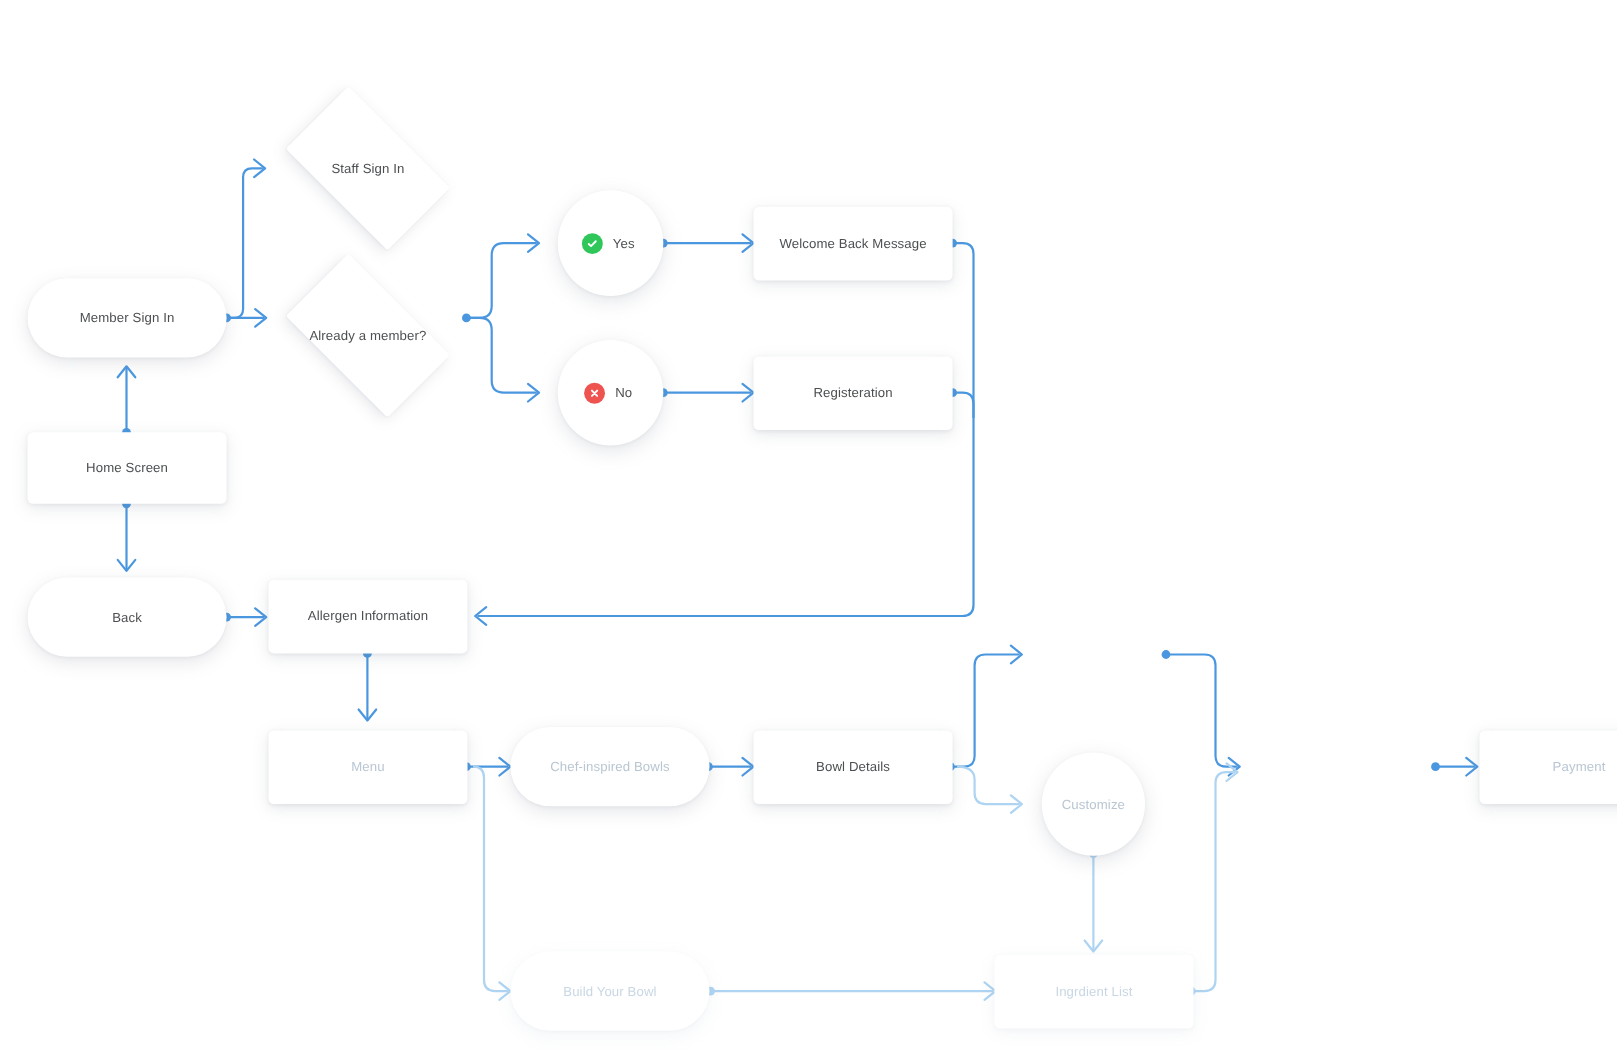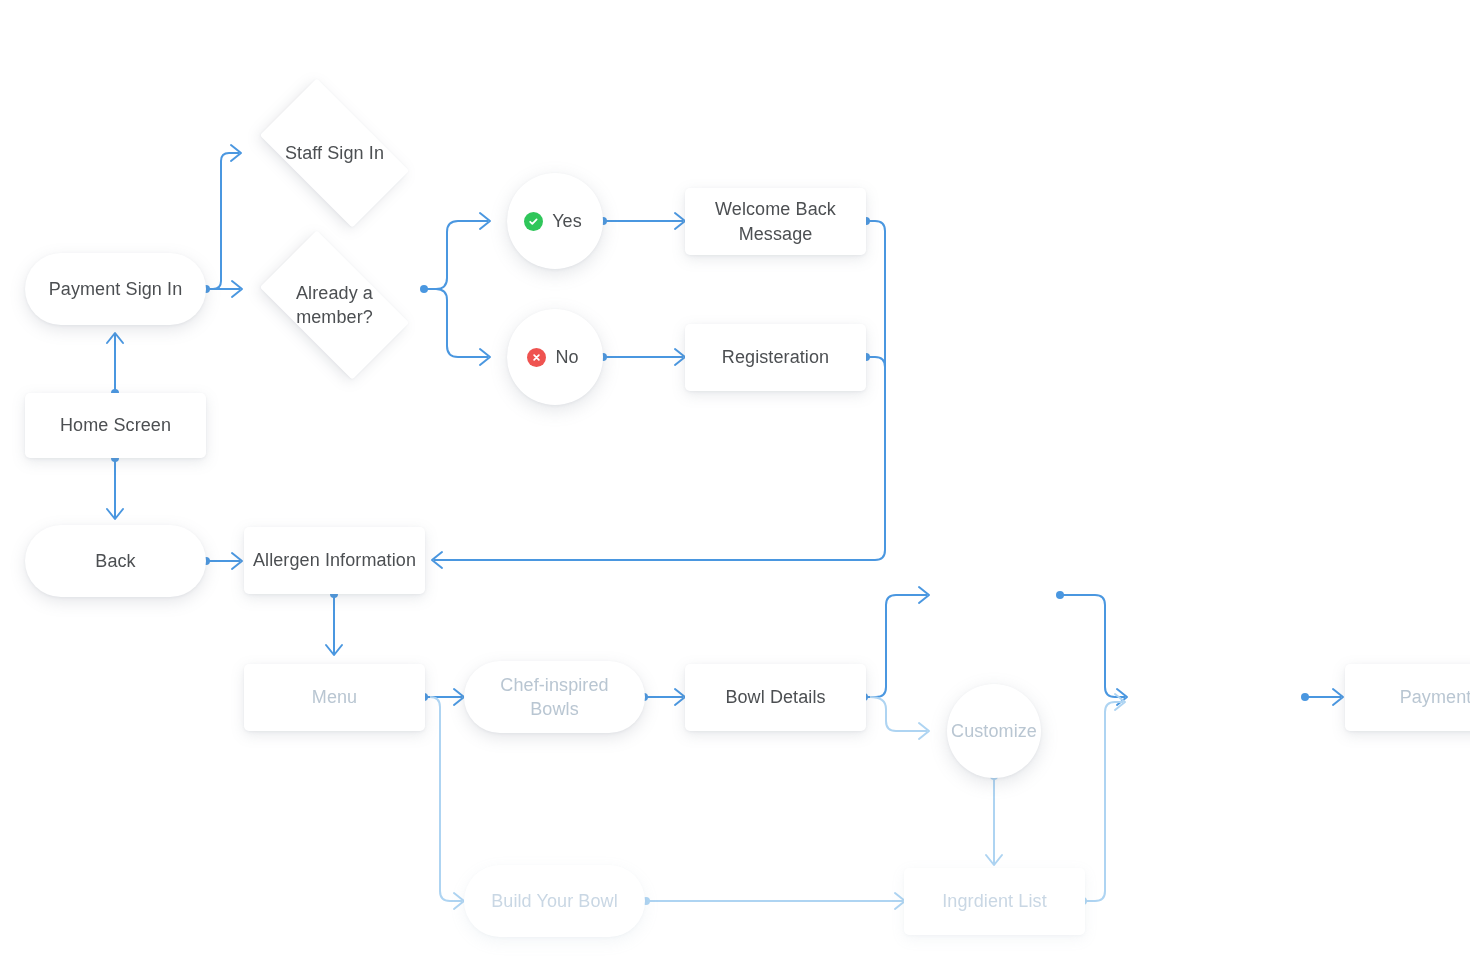--- a/index.html
+++ b/index.html
@@ -16,21 +16,21 @@
   }
   
   .node{
     position:absolute;
     background:#ffffff;
     display:flex;
     align-items:center;
     justify-content:center;
     text-align:center;
     color:#4c4f52;
-    font-size:18px;
+    font-size:12px;
     line-height:1.35;
     letter-spacing:.1px;
     box-sizing:border-box;
     z-index:5;
   }
   .rect{
     border-radius:5px;
     box-shadow:0 4px 14px rgba(120,130,145,.17), 0 1px 3px rgba(120,130,145,.10);
   }
   .pill{
@@ -218,21 +218,21 @@
     </g>
 
     <g>
       <circle class="dot" cx="1305" cy="697" r="4"></circle>
       <path class="wire" d="M1305,697 L1341,697"></path>
       <path class="ah" d="M1333,689 L1343,697 L1333,705"></path>
     </g>
   </svg>
 
   <div class="node pill" style="left:25px;top:253px;width:181px;height:72px;">
-    <span>Payment Sign In</span>
+    <span>Member Sign In</span>
   </div>
 
   <div class="node rect" style="left:25px;top:393px;width:181px;height:65px;">
     <span>Home Screen</span>
   </div>
 
   <div class="node pill" style="left:25px;top:525px;width:181px;height:72px;">
     <span>Back</span>
   </div>
 

